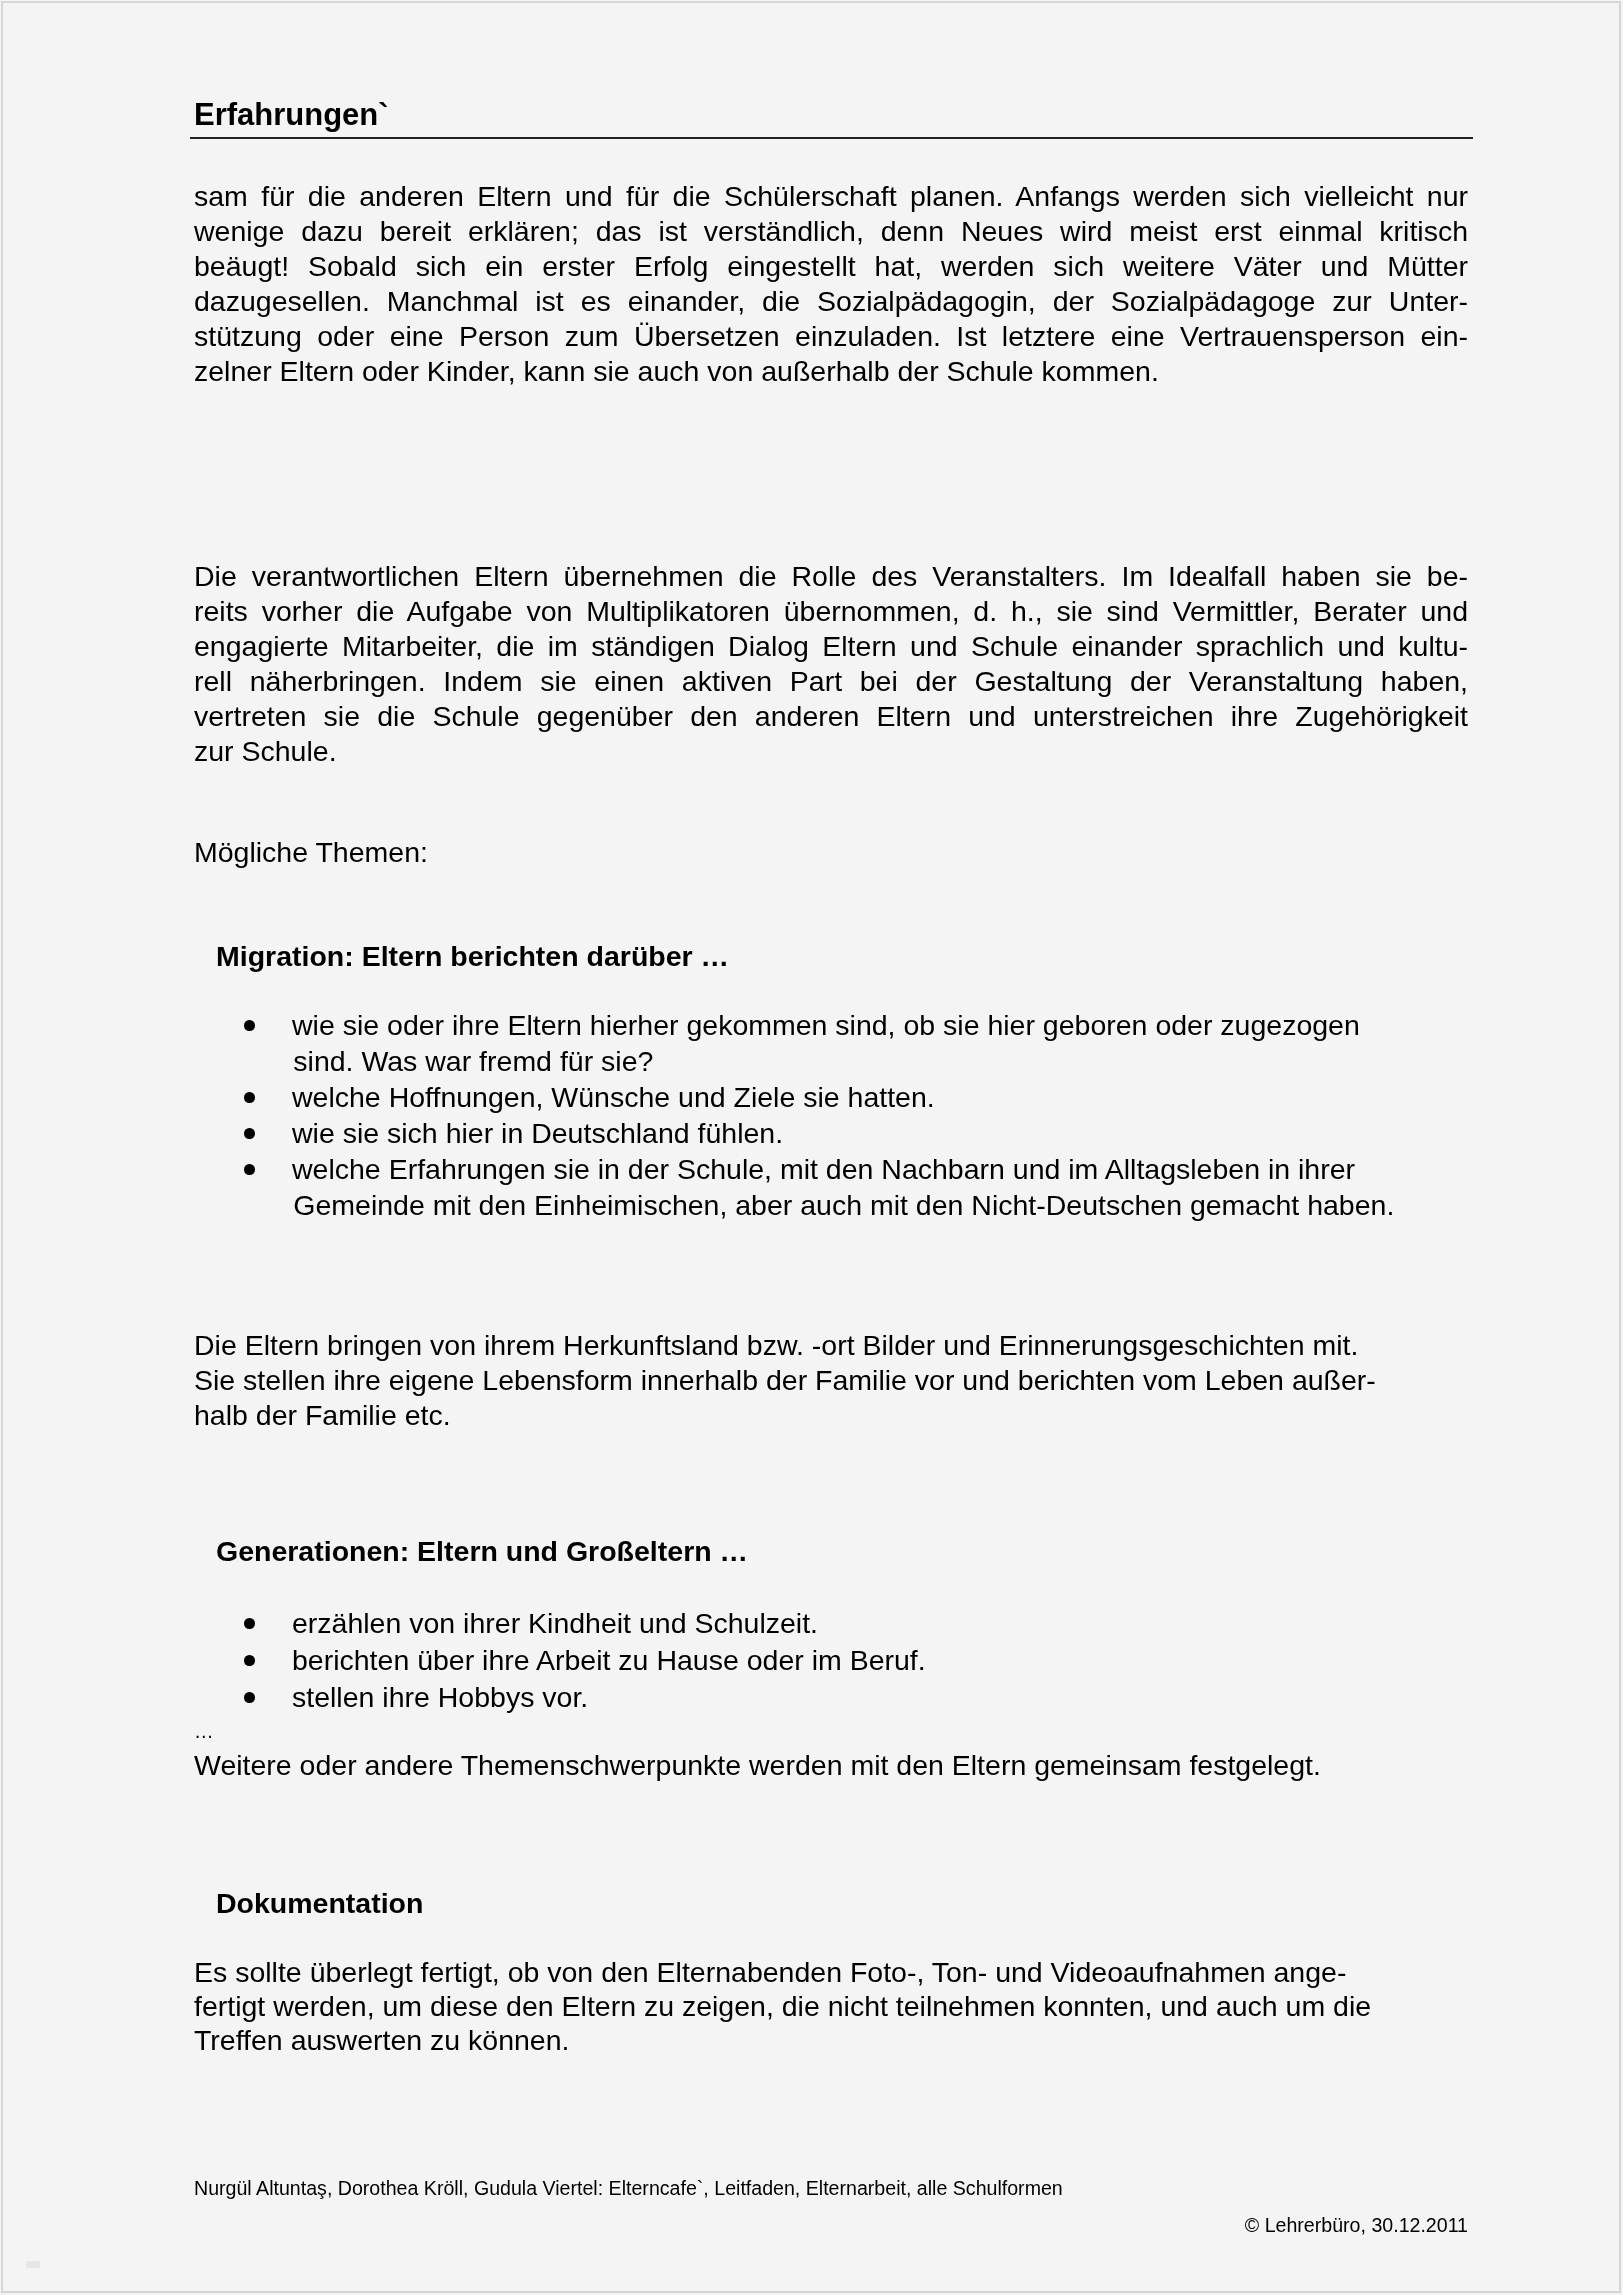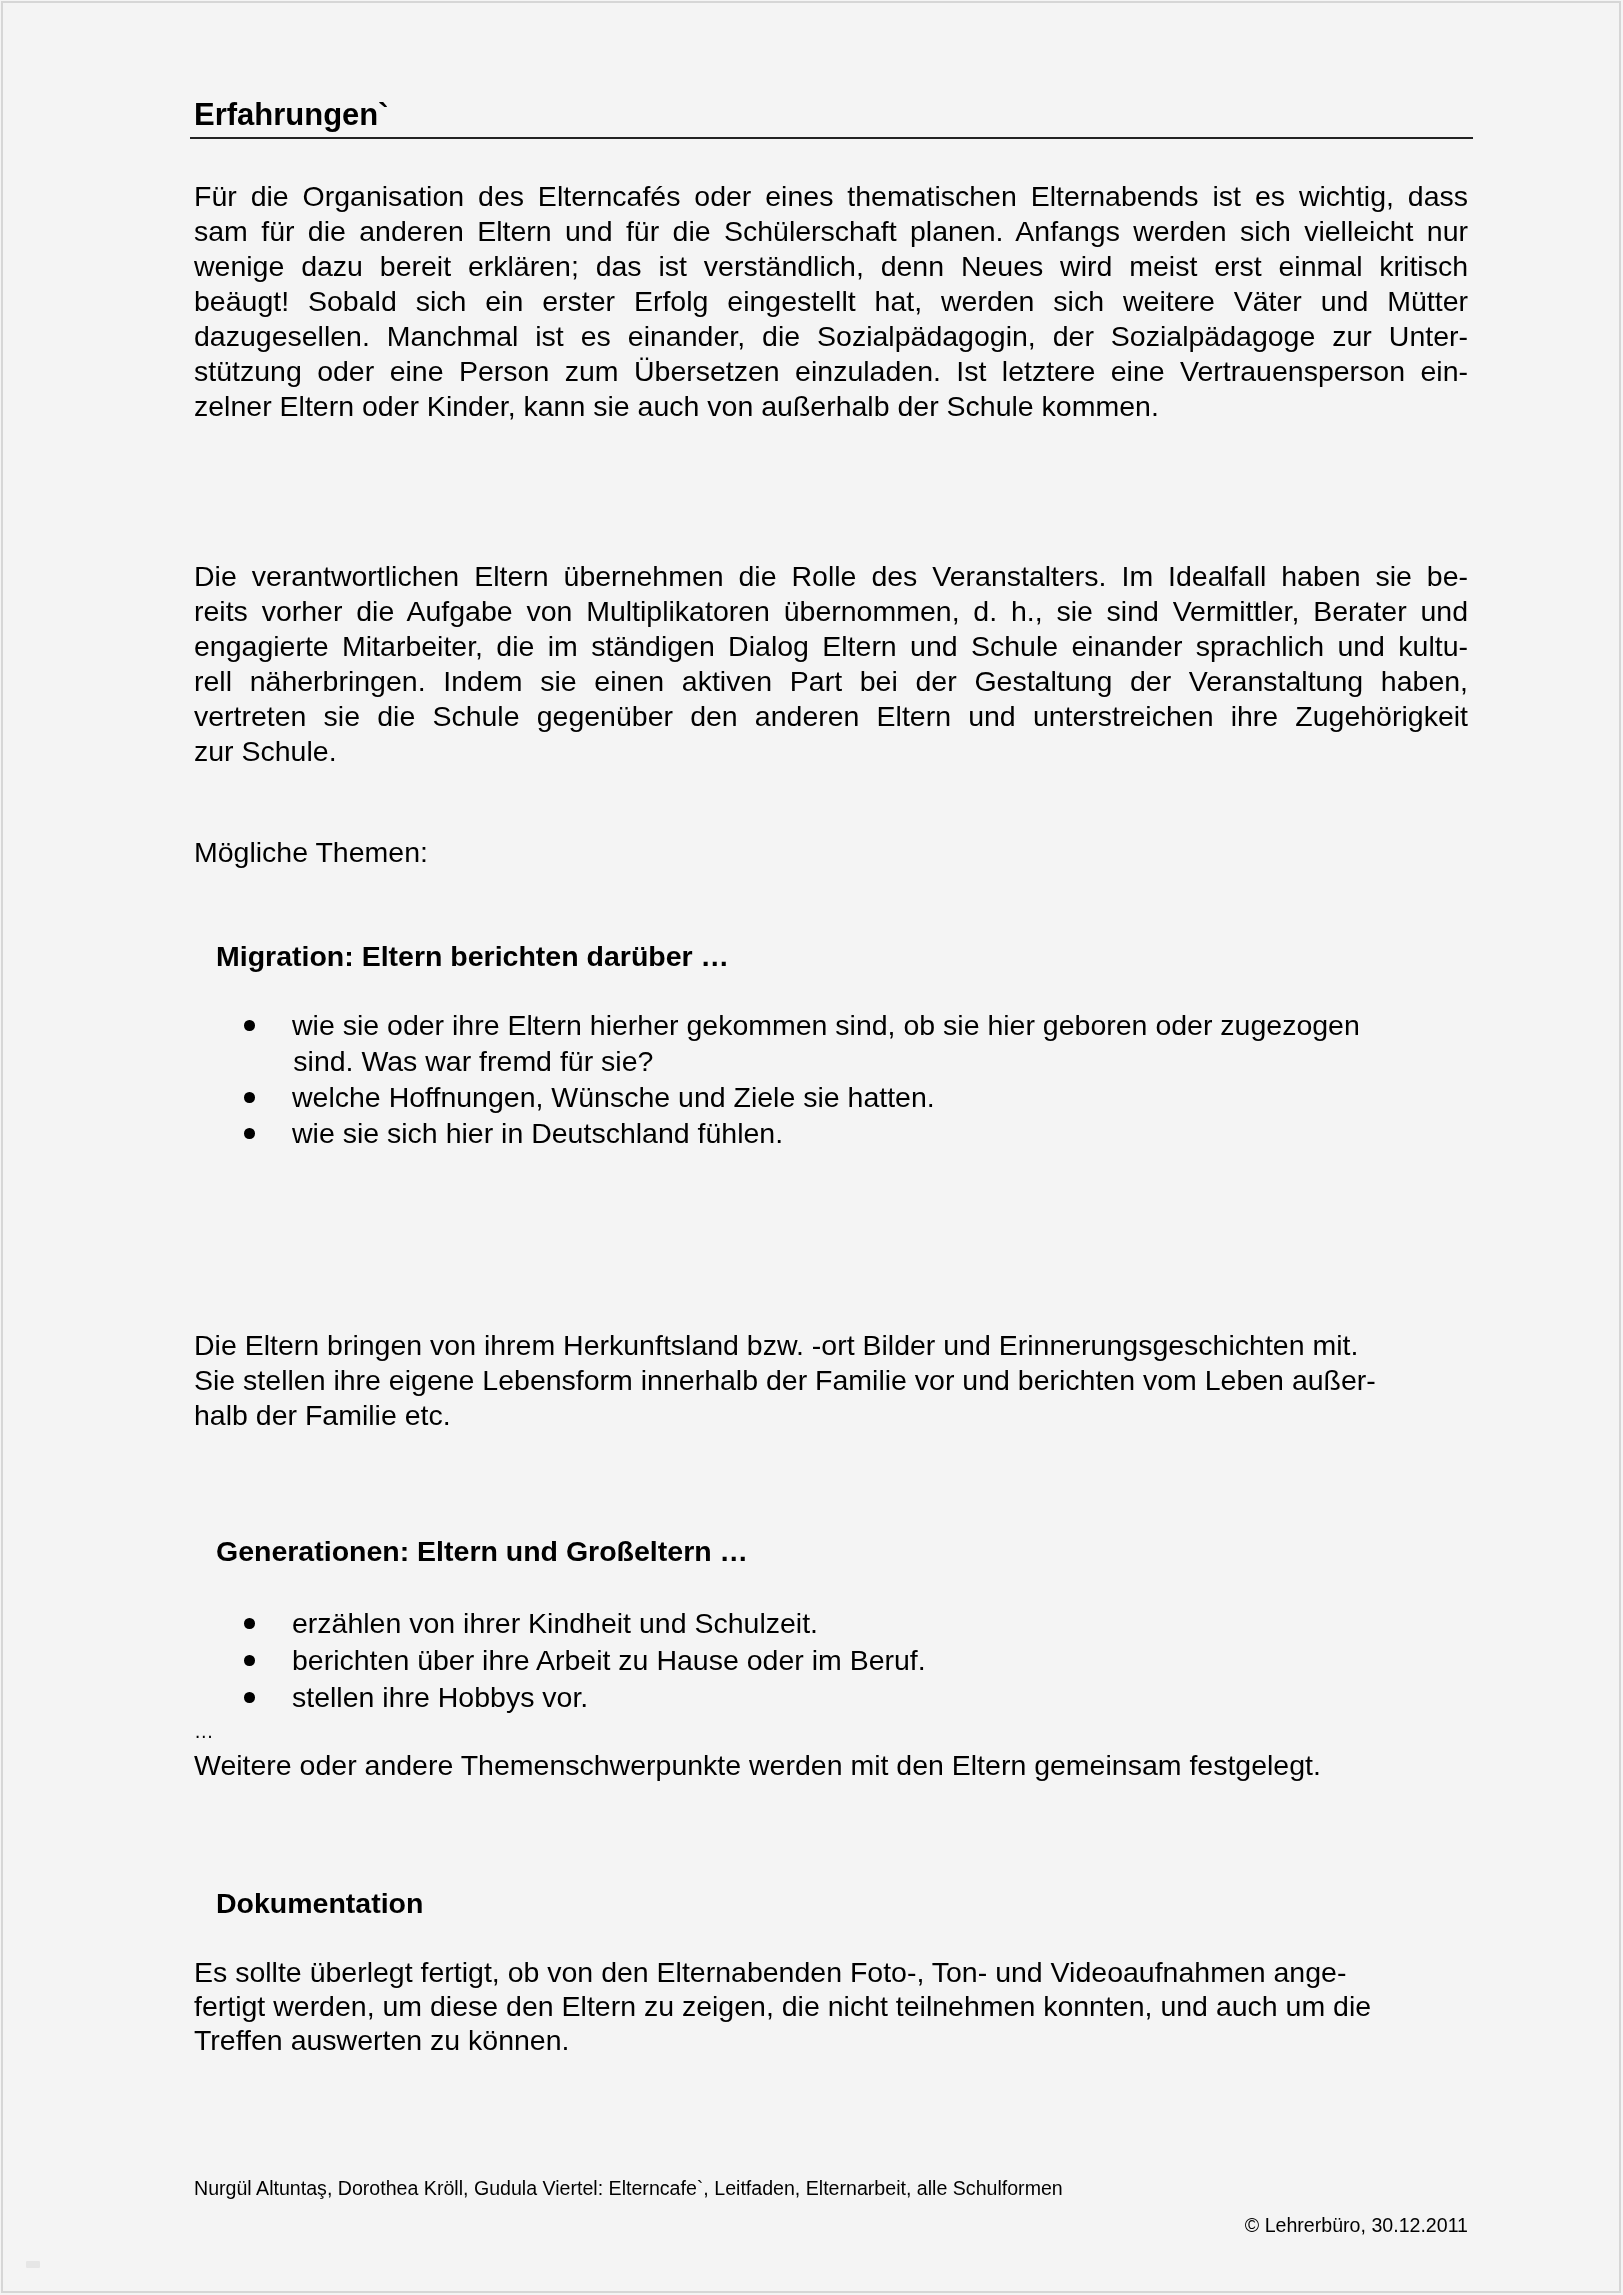--- a/index.html
+++ b/index.html
@@ -51,21 +51,20 @@
 </style>
 </head>
 <body>
 
 <div class="page-frame"></div>
 
 <div class="blk title">Erfahrungen`</div>
 <div class="rule"></div>
 
 <div class="blk para" style="top:179px;">
-  <span class="ln">Für die Organisation des Elterncafés oder eines thematischen Elternabends ist es wichtig, dass</span>
   <span class="ln">sam für die anderen Eltern und für die Schülerschaft planen. Anfangs werden sich vielleicht nur</span>
   <span class="ln">wenige dazu bereit erklären; das ist verständlich, denn Neues wird meist erst einmal kritisch</span>
   <span class="ln">beäugt! Sobald sich ein erster Erfolg eingestellt hat, werden sich weitere Väter und Mütter</span>
   <span class="ln">dazugesellen. Manchmal ist es einander, die Sozialpädagogin, der Sozialpädagoge zur Unter-</span>
   <span class="ln">stützung oder eine Person zum Übersetzen einzuladen. Ist letztere eine Vertrauensperson ein-</span>
   <span class="ln last">zelner Eltern oder Kinder, kann sie auch von außerhalb der Schule kommen.</span>
 </div>
 
 <div class="blk para" style="top:524px;margin-top:35px;">
   <span class="ln">Die verantwortlichen Eltern übernehmen die Rolle des Veranstalters. Im Idealfall haben sie be-</span>
@@ -86,20 +85,25 @@
     <span class="ln">wie sie oder ihre Eltern hierher gekommen sind, ob sie hier geboren oder zugezogen</span>
     <span class="ln" style="padding-left:1.3px;">sind. Was war fremd für sie?</span>
   </div>
   <div class="bul">
     <span class="dot"></span>
     <span class="ln">welche Hoffnungen, Wünsche und Ziele sie hatten.</span>
   </div>
   <div class="bul">
     <span class="dot"></span>
     <span class="ln">wie sie sich hier in Deutschland fühlen.</span>
+  </div>
+  <div class="bul">
+    <span class="dot"></span>
+    <span class="ln">welche Erfahrungen sie in der Schule, mit den Nachbarn und im Alltagsleben in ihrer</span>
+    <span class="ln" style="padding-left:1.3px;">Gemeinde mit den Einheimischen, aber auch mit den Nicht-Deutschen gemacht haben.</span>
   </div>
 </div>
 
 <div class="blk plain" style="top:1328px; line-height:35px;">
   <span class="ln">Die Eltern bringen von ihrem Herkunftsland bzw. -ort Bilder und Erinnerungsgeschichten mit.</span>
   <span class="ln">Sie stellen ihre eigene Lebensform innerhalb der Familie vor und berichten vom Leben außer-</span>
   <span class="ln">halb der Familie etc.</span>
 </div>
 
 <div class="blk head" style="top:1534px;">Generationen: Eltern und Großeltern …</div>

